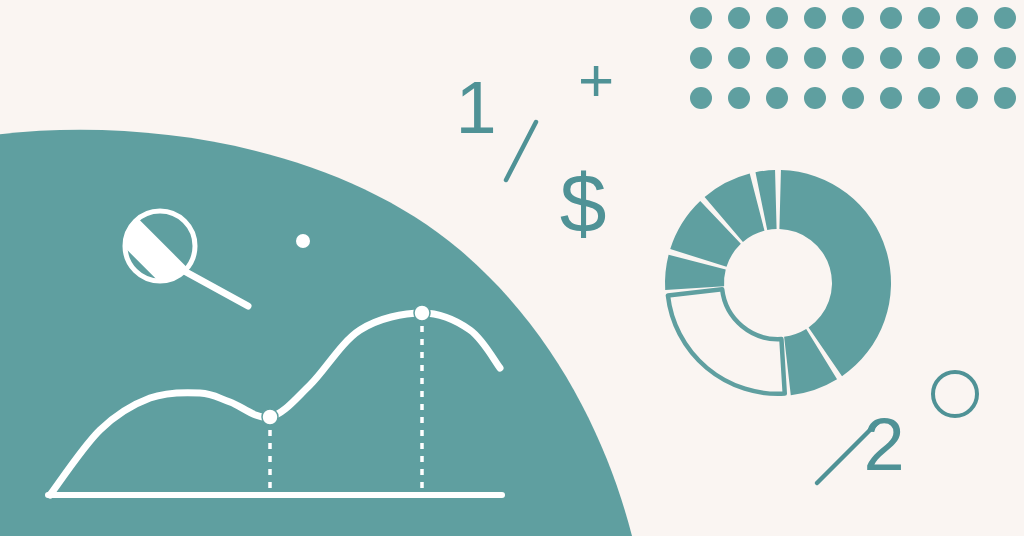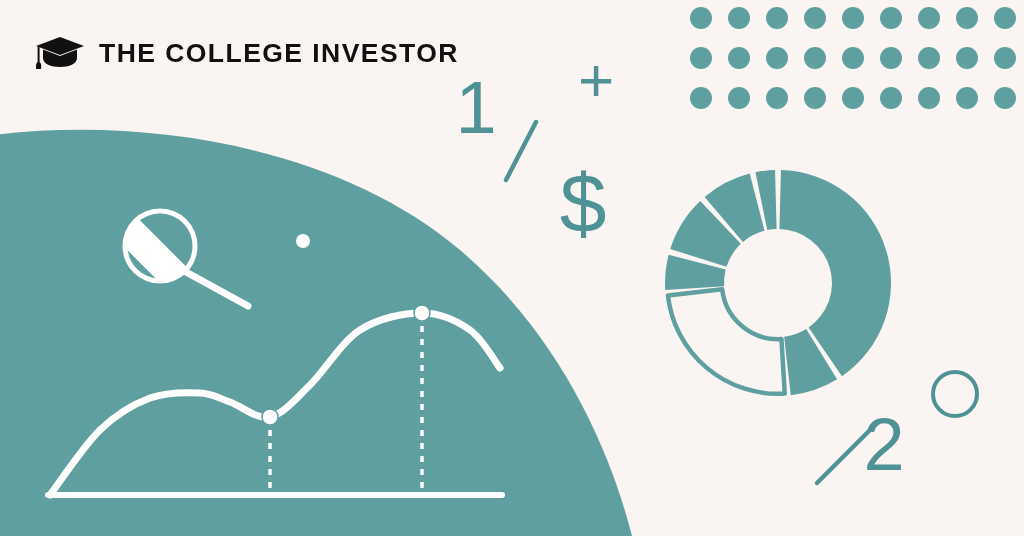--- a/index.html
+++ b/index.html
@@ -137,23 +137,14 @@
       <path id="chart-curve" fill="none" stroke="#ffffff" stroke-width="7" stroke-linecap="round" stroke-linejoin="round" d="M 50 495 C 58.3 484.2, 83.3 446.2, 100 430 C 116.7 413.8, 133.3 404.2, 150 398 C 166.7 391.8, 186.7 392.3, 200 393 C 213.3 393.7, 218.3 398.0, 230 402 C 241.7 406.0, 256.7 419.8, 270 417 C 283.3 414.2, 295.0 399.5, 310 385 C 325.0 370.5, 341.3 342.0, 360 330 C 378.7 318.0, 403.7 313.0, 422 313 C 440.3 313.0, 457.0 320.8, 470 330 C 483.0 339.2, 495.0 361.7, 500 368"></path>
       <g id="chart-markers">
           <line x1="270" y1="417" x2="270" y2="495" stroke="#ffffff" stroke-width="3.5" stroke-dasharray="6 7"></line>
           <circle cx="270" cy="417" r="8" fill="#ffffff" stroke="#5f9fa0" stroke-width="1.5"></circle>
           <line x1="422" y1="313" x2="422" y2="495" stroke="#ffffff" stroke-width="3.5" stroke-dasharray="6 7"></line>
           <circle cx="422" cy="313" r="8" fill="#ffffff" stroke="#5f9fa0" stroke-width="1.5"></circle>
         </g>
     </g>
   </svg>
 
-  <div id="logo">
-    <svg id="logo-cap" width="52" height="40" viewBox="0 0 52 40">
-      <path d="M26 4 L50 13 L26 22 L2 13 Z" fill="#111111"></path>
-      <path d="M9 16.5 L26 23 L43 16.5 L43 25 C43 31, 35 34, 26 34 C17 34, 9 31, 9 25 Z" fill="#111111"></path>
-      <path d="M3.6 13.4 L5.6 13.4 L5.6 29 L3.6 29 Z" fill="#111111"></path>
-      <path d="M4.6 29 C2.4 29, 1.6 31.5, 2.2 36 L7 36 C7.6 31.5, 6.8 29, 4.6 29 Z" fill="#111111"></path>
-    </svg>
-    <span id="logo-text">THE COLLEGE INVESTOR</span>
-  </div>
 
 </div>
 
 </body></html>

